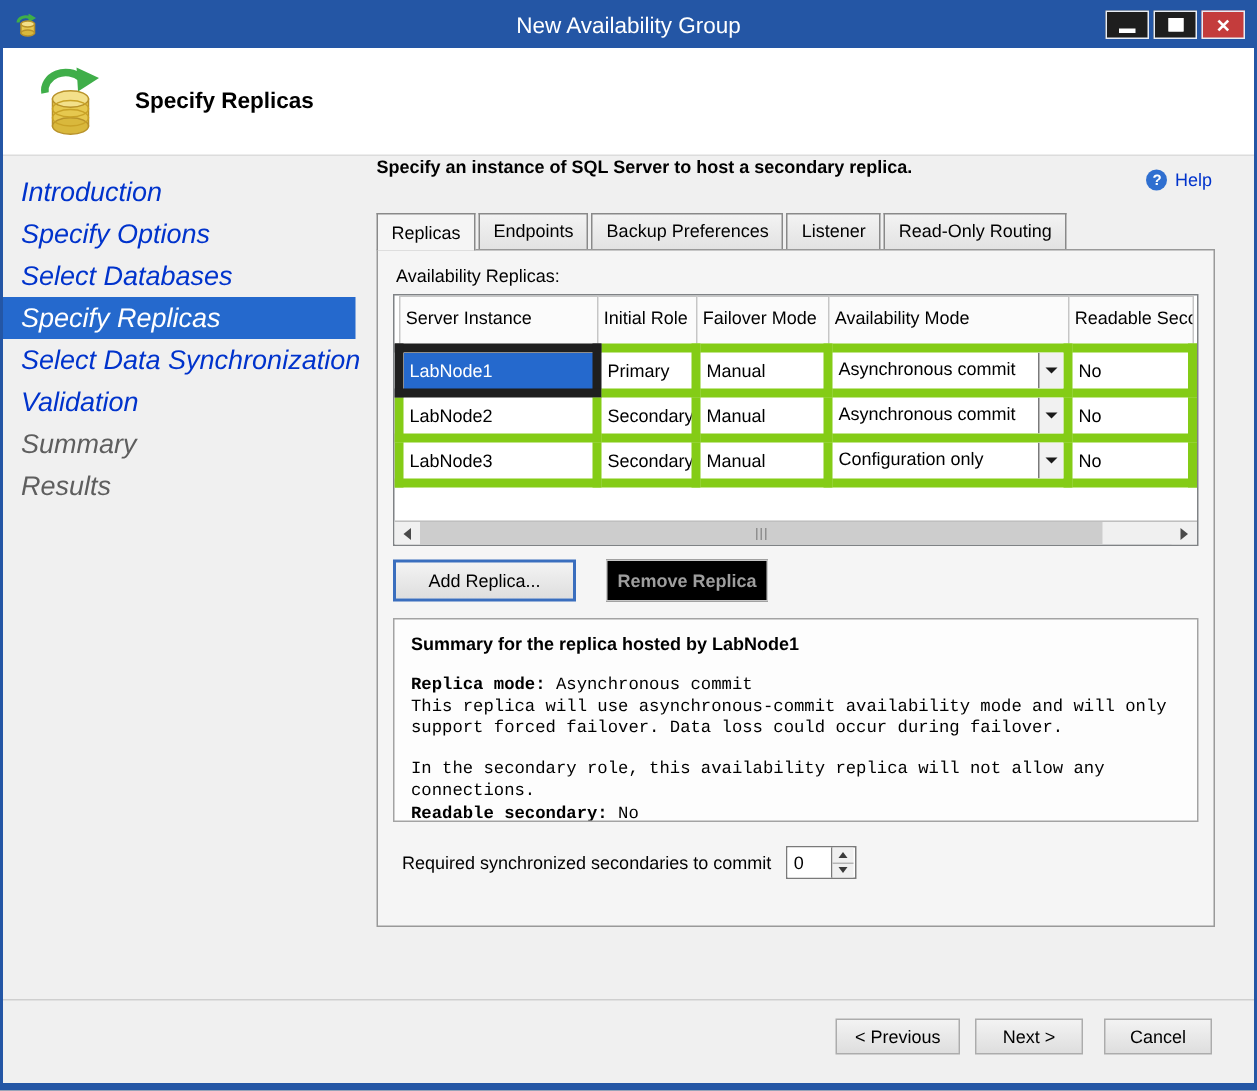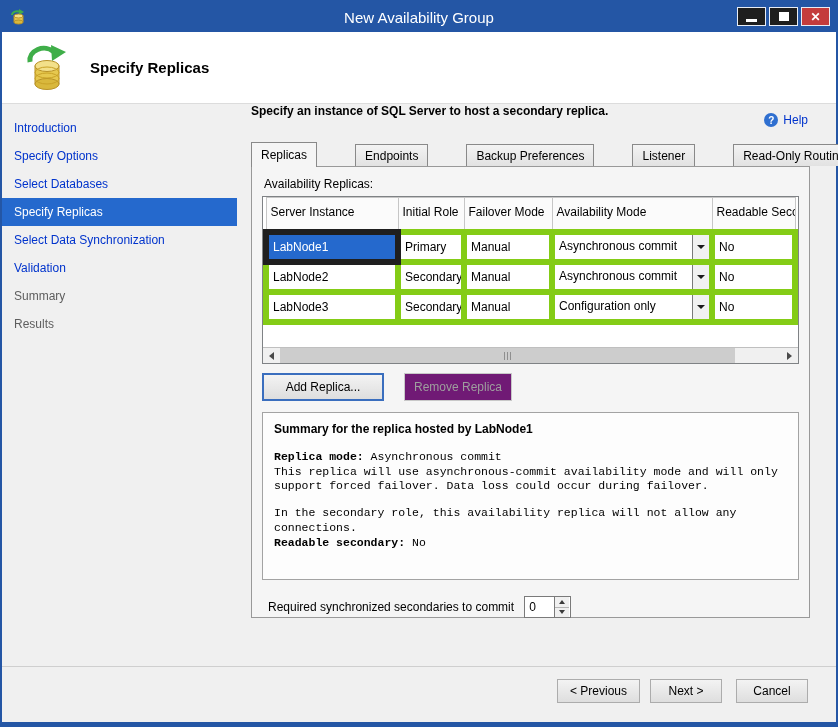--- a/index.html
+++ b/index.html
@@ -41,39 +41,39 @@
     display:flex; align-items:center; flex:none; position:relative;
   }
   .hdr-icon{ position:absolute; left:22px; top:12px; }
   .hdr-title{ margin-left:88px; font-size:15px; font-weight:bold; color:#000; }
 
   
   .body{ flex:1; display:flex; min-height:0; }
   .sidebar{ width:235px; flex:none; padding-top:10px; }
   .nav-item{
     height:28px; line-height:28px; padding-left:12px;
-    font-size:12px; white-space:nowrap; cursor:pointer;
+    font-size:18px; white-space:nowrap; cursor:pointer;font-style:italic;
   }
   .nav-item.link{ color:#0033CC; }
   .nav-item.selected{ background:#2569CD; color:#FFFFFF; cursor:default; }
   .nav-item.disabled{ color:#5E5E5E; cursor:default; }
 
   .content{ flex:1; position:relative; padding:0 26px 0 14px; min-width:0; }
 
   .help{ position:absolute; top:9px; right:28px; display:flex; align-items:center; gap:5px; cursor:pointer; }
   .help-icon{
     width:14px; height:14px; border-radius:50%; background:#2F6FD0; color:#fff;
     font-size:10px; font-weight:bold; display:flex; align-items:center; justify-content:center;
   }
   .help-label{ color:#0033CC; font-size:12px; }
 
   .instruction{ font-size:12px; font-weight:bold; color:#000; }
 
   
-  .tabs{ margin-top:24px; display:flex; align-items:flex-end; position:relative; z-index:2;gap:36px; }
+  .tabs{ margin-top:24px; display:flex; position:relative; z-index:2; }
   .tab{
     font-size:12px; padding:4px 9px 3px; margin-right:2px;
     border:1px solid #898989; border-bottom:none;
     background:linear-gradient(#F3F3F3,#E2E2E2);
     color:#000; cursor:pointer; white-space:nowrap;
   }
   .tab.active{
     background:#F5F5F5; padding-top:5px; padding-bottom:5px;
     margin-bottom:-1px; cursor:default;
   }
@@ -125,27 +125,27 @@
   .sb-track{ flex:1; }
 
   
   .btn-row{ margin-top:9px; display:flex; gap:20px; }
   .push-btn{
     height:28px; min-width:122px; font-size:12px; color:#000;
     background:linear-gradient(#F3F3F3,#DEDEDE); border:1px solid #ACACAC; cursor:pointer;
   }
   .push-btn.focused{ border:2px solid #3A6EBE; }
   .push-btn.disabled{
-    background:#701a75; border:1px solid #C8C8C8; color:#9E9E9E; min-width:108px; cursor:default;
+    background:#000000; border:1px solid #C8C8C8; color:#9E9E9E; min-width:108px; cursor:default;font-weight:bold;
   }
 
   
   .summary-box{
     margin-top:11px; border:1px solid #A3A3A3; background:#FDFDFD;
-    padding:9px 11px; height:168px; font-size:11.5px; line-height:1.3; overflow:hidden;
+    padding:9px 11px; height:136px; font-size:11.5px; line-height:1.3; overflow:hidden;
   }
   .sum-title{ font-size:12px; font-weight:bold; margin-bottom:12px; }
   .sum-block{ margin-bottom:12px;font-family:Liberation Mono, monospace; }
   .b{ font-weight:bold; }
 
   
   .spin-row{ margin-top:16px; display:flex; align-items:center; gap:10px; font-size:12px; padding-left:6px; }
   .spinbox{ display:inline-flex; width:47px; height:22px; border:1px solid #7A7A7A; background:#fff; }
   .spin-value{ width:29px; border:none; outline:none; font-size:12px; padding-left:4px; font-family:inherit; }
   .spin-btns{ width:15px; flex:none; display:flex; flex-direction:column; border-left:1px solid #7A7A7A; }

